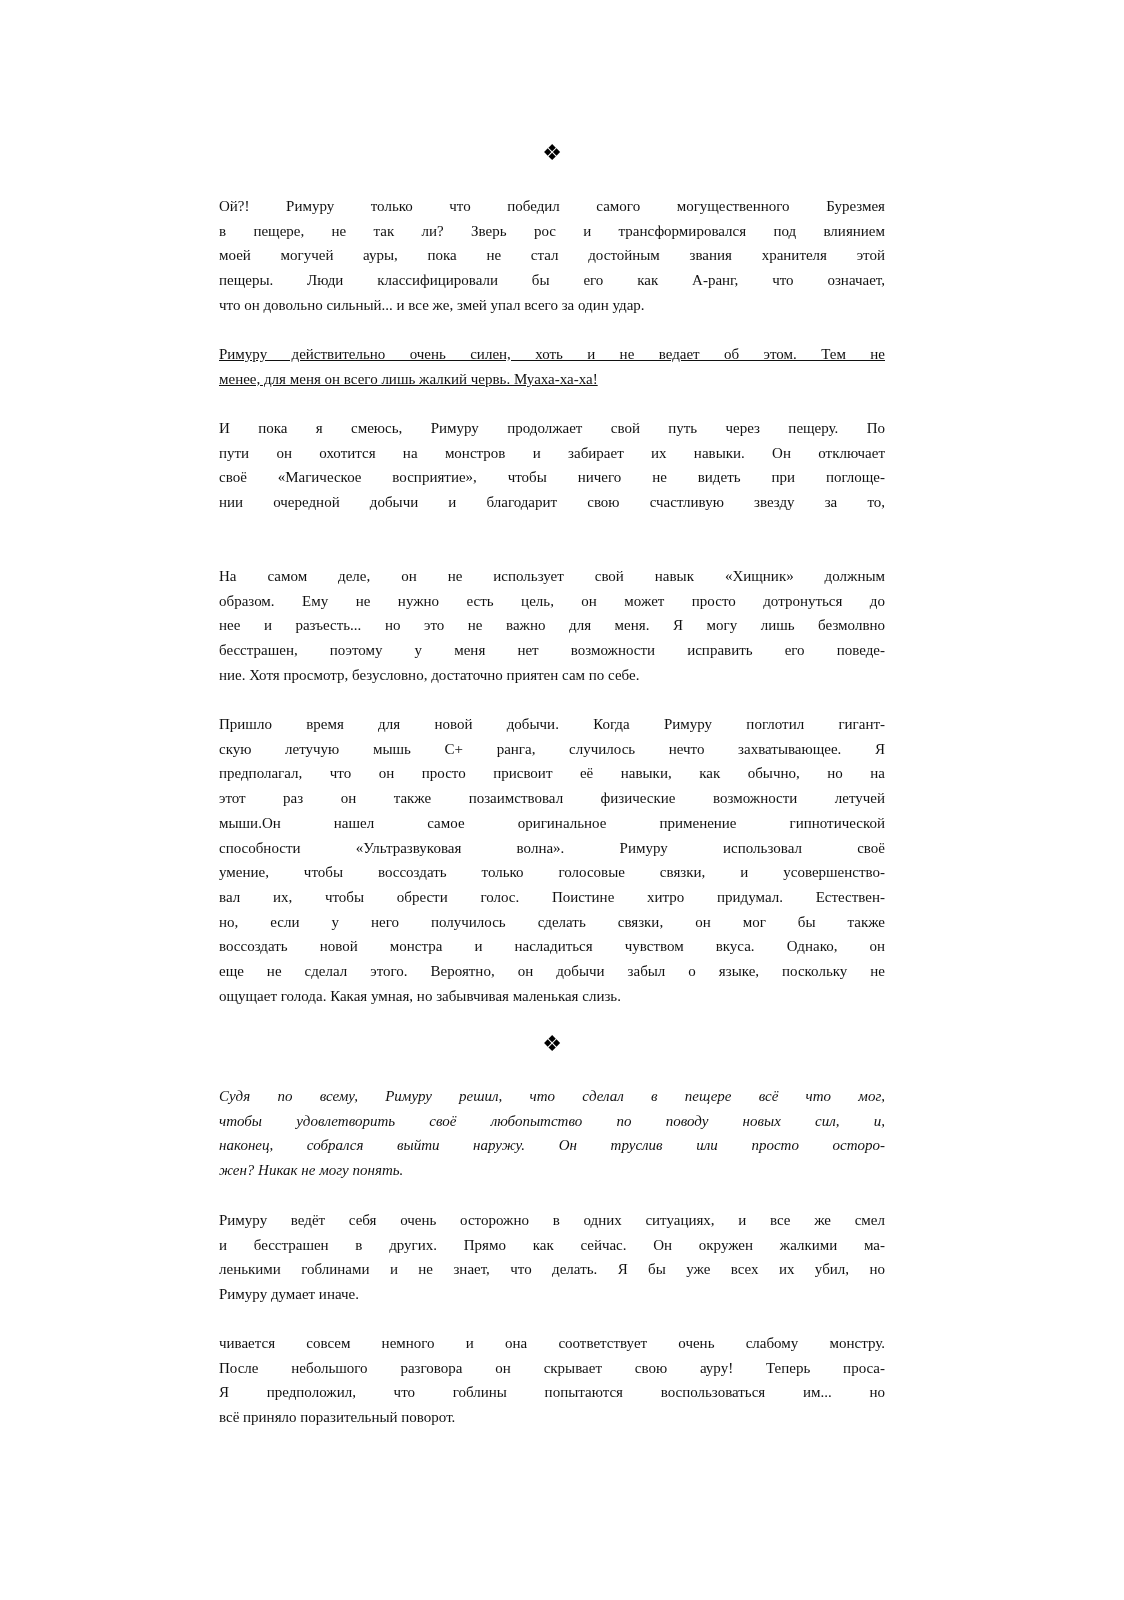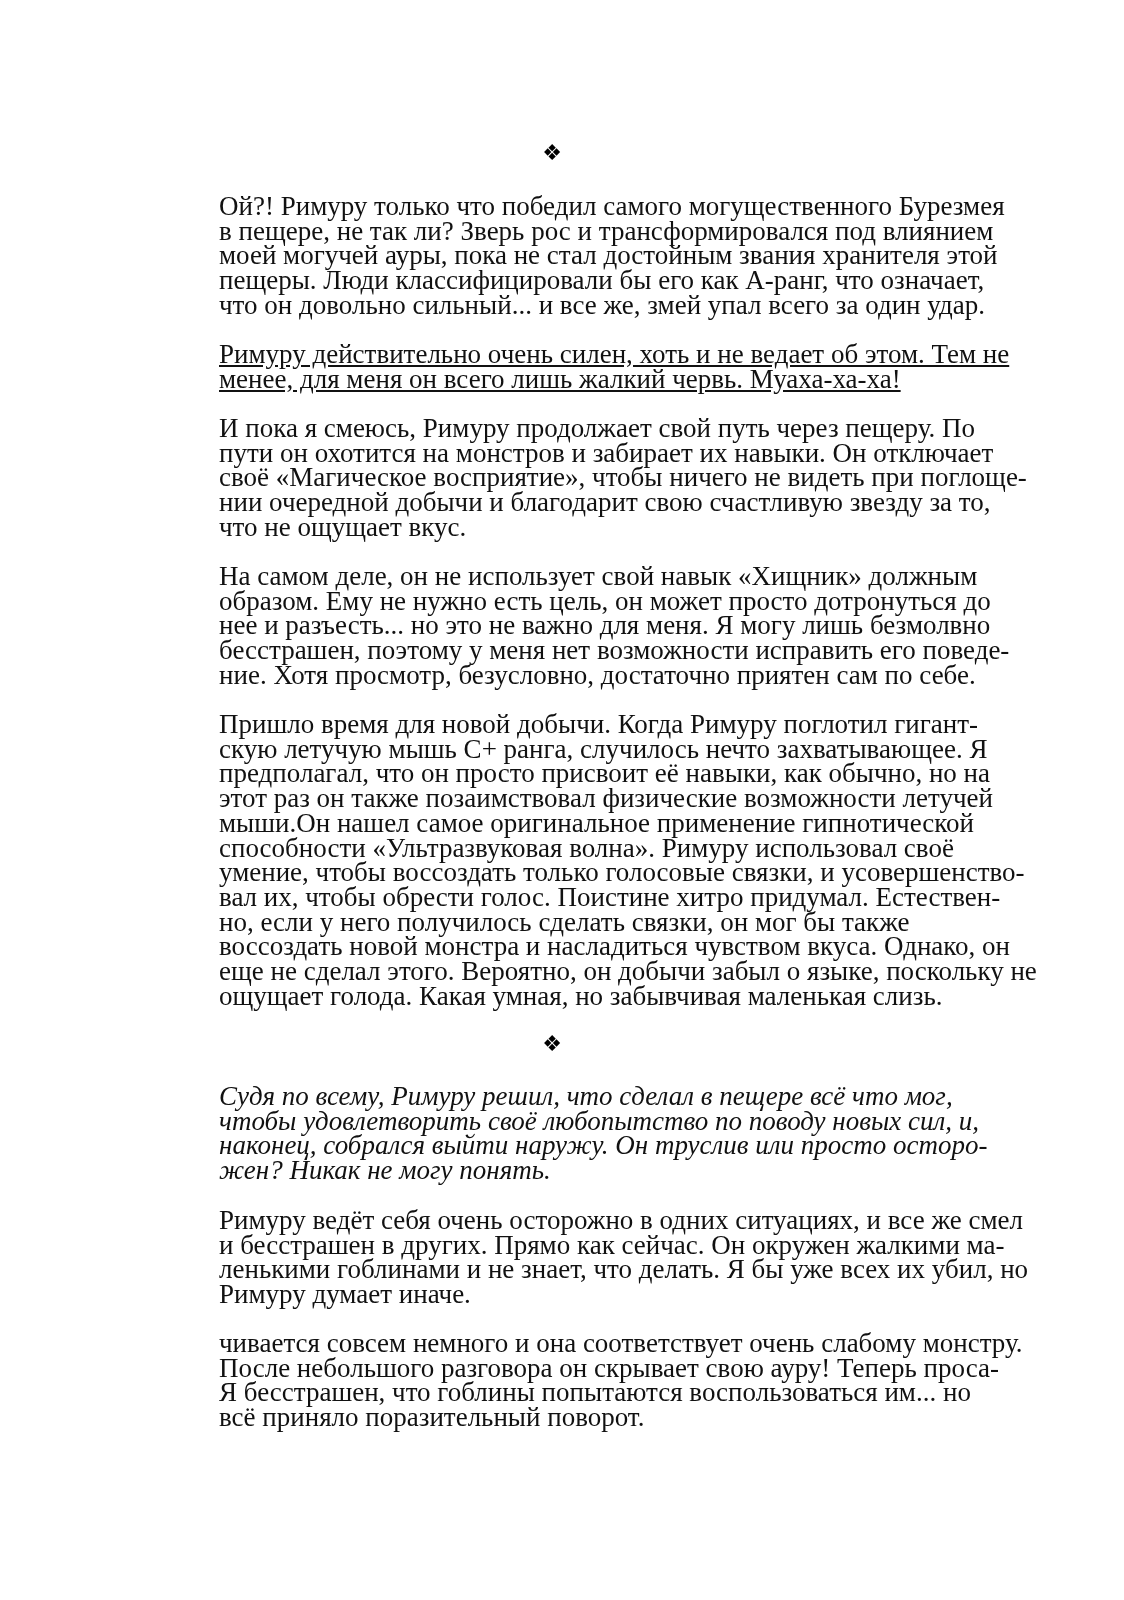--- a/index.html
+++ b/index.html
@@ -30,21 +30,21 @@
     }
     .sep1 { position: absolute; top: 142px; left: 0; width: 666px; }
     .sep2 { position: absolute; top: 1033px; left: 0; width: 666px; }
     .block {
       position: absolute;
       left: 0;
       width: 666px;
     }
     .block p {
       margin: 0;
-      font-size: 27px;
+      font-size: 15px;
       line-height: 24.7px;
       text-align: justify;
       text-align-last: left;
       hyphens: manual;
     }
     .line {
       display: block;
       text-align: justify;
       text-align-last: justify;
       white-space: nowrap;
@@ -76,21 +76,20 @@
       <span class="line last">менее, для меня он всего лишь жалкий червь. Муаха-ха-ха!</span>
     </p>
   </div>
 
   <div class="block" style="top:416px;">
     <p>
       <span class="line">И пока я смеюсь, Римуру продолжает свой путь через пещеру. По</span>
       <span class="line">пути он охотится на монстров и забирает их навыки. Он отключает</span>
       <span class="line">своё «Магическое восприятие», чтобы ничего не видеть при поглоще-</span>
       <span class="line">нии очередной добычи и благодарит свою счастливую звезду за то,</span>
-      <span class="line last">что не ощущает вкус.</span>
     </p>
   </div>
 
   <div class="block" style="top:564px;">
     <p>
       <span class="line">На самом деле, он не использует свой навык «Хищник» должным</span>
       <span class="line">образом. Ему не нужно есть цель, он может просто дотронуться до</span>
       <span class="line">нее и разъесть... но это не важно для меня. Я могу лишь безмолвно</span>
       <span class="line">бесстрашен, поэтому у меня нет возможности исправить его поведе-</span>
       <span class="line last">ние. Хотя просмотр, безусловно, достаточно приятен сам по себе.</span>
@@ -131,18 +130,18 @@
       <span class="line">и бесстрашен в других. Прямо как сейчас. Он окружен жалкими ма-</span>
       <span class="line">ленькими гоблинами и не знает, что делать. Я бы уже всех их убил, но</span>
       <span class="line last">Римуру думает иначе.</span>
     </p>
   </div>
 
   <div class="block" style="top:1331px;">
     <p>
       <span class="line">чивается совсем немного и она соответствует очень слабому монстру.</span>
       <span class="line">После небольшого разговора он скрывает свою ауру! Теперь проса-</span>
-      <span class="line">Я бесстрашен, что гоблины попытаются воспользоваться им... но</span>
+      <span class="line">Я предположил, что гоблины попытаются воспользоваться им... но</span>
       <span class="line last">всё приняло поразительный поворот.</span>
     </p>
   </div>
 
 </div>
 
 </body></html>

